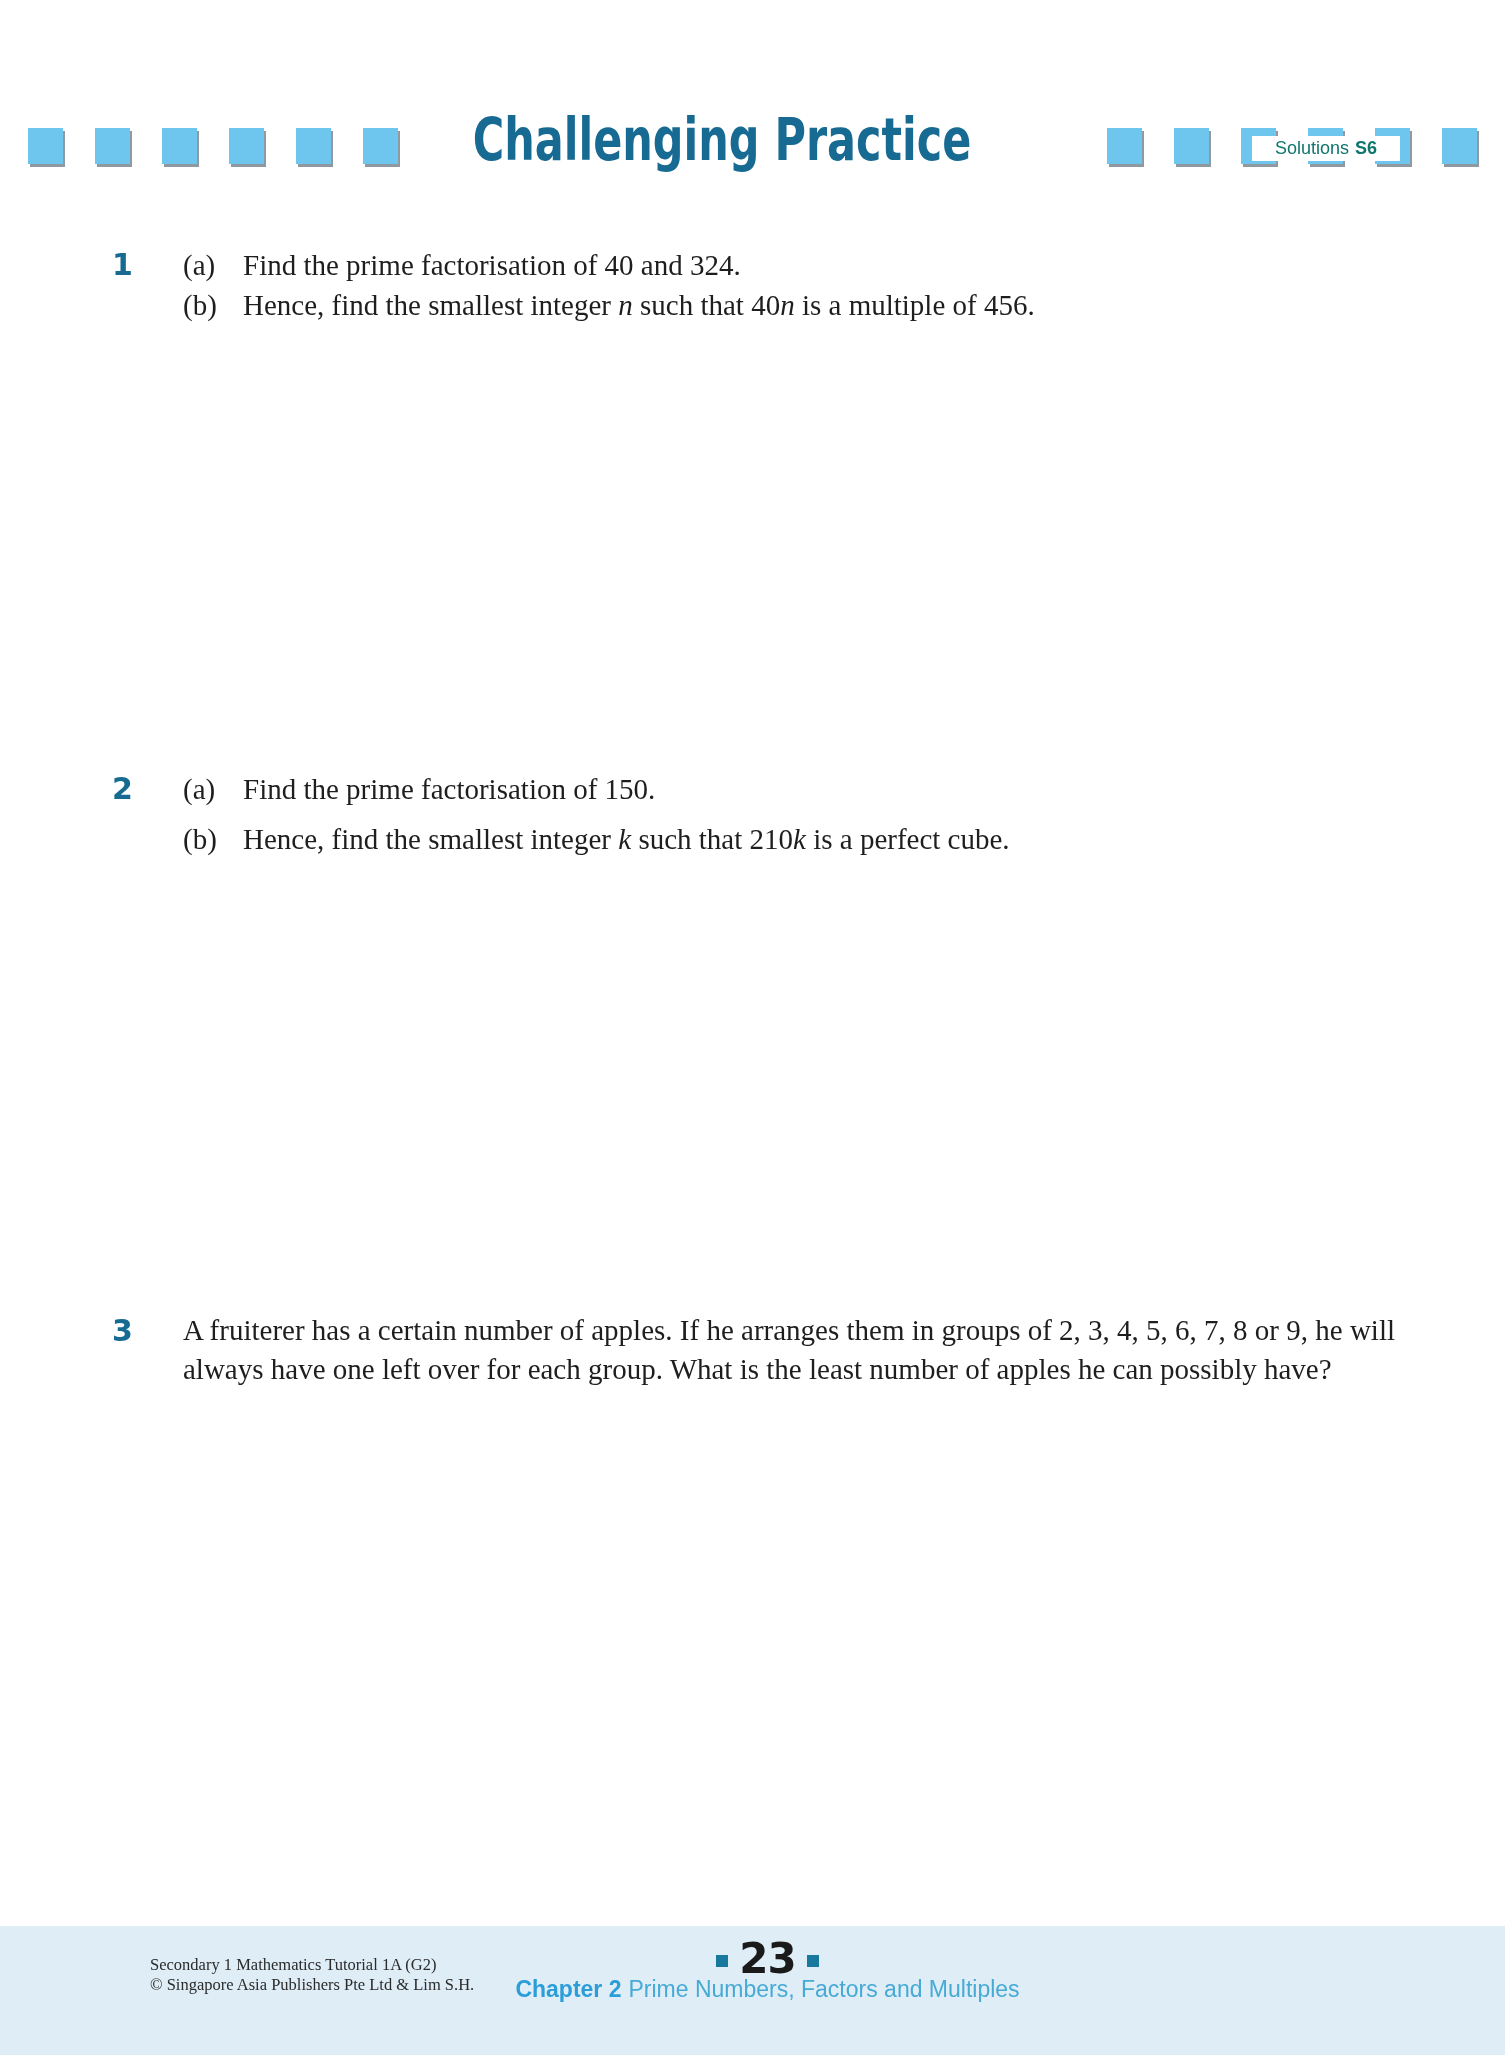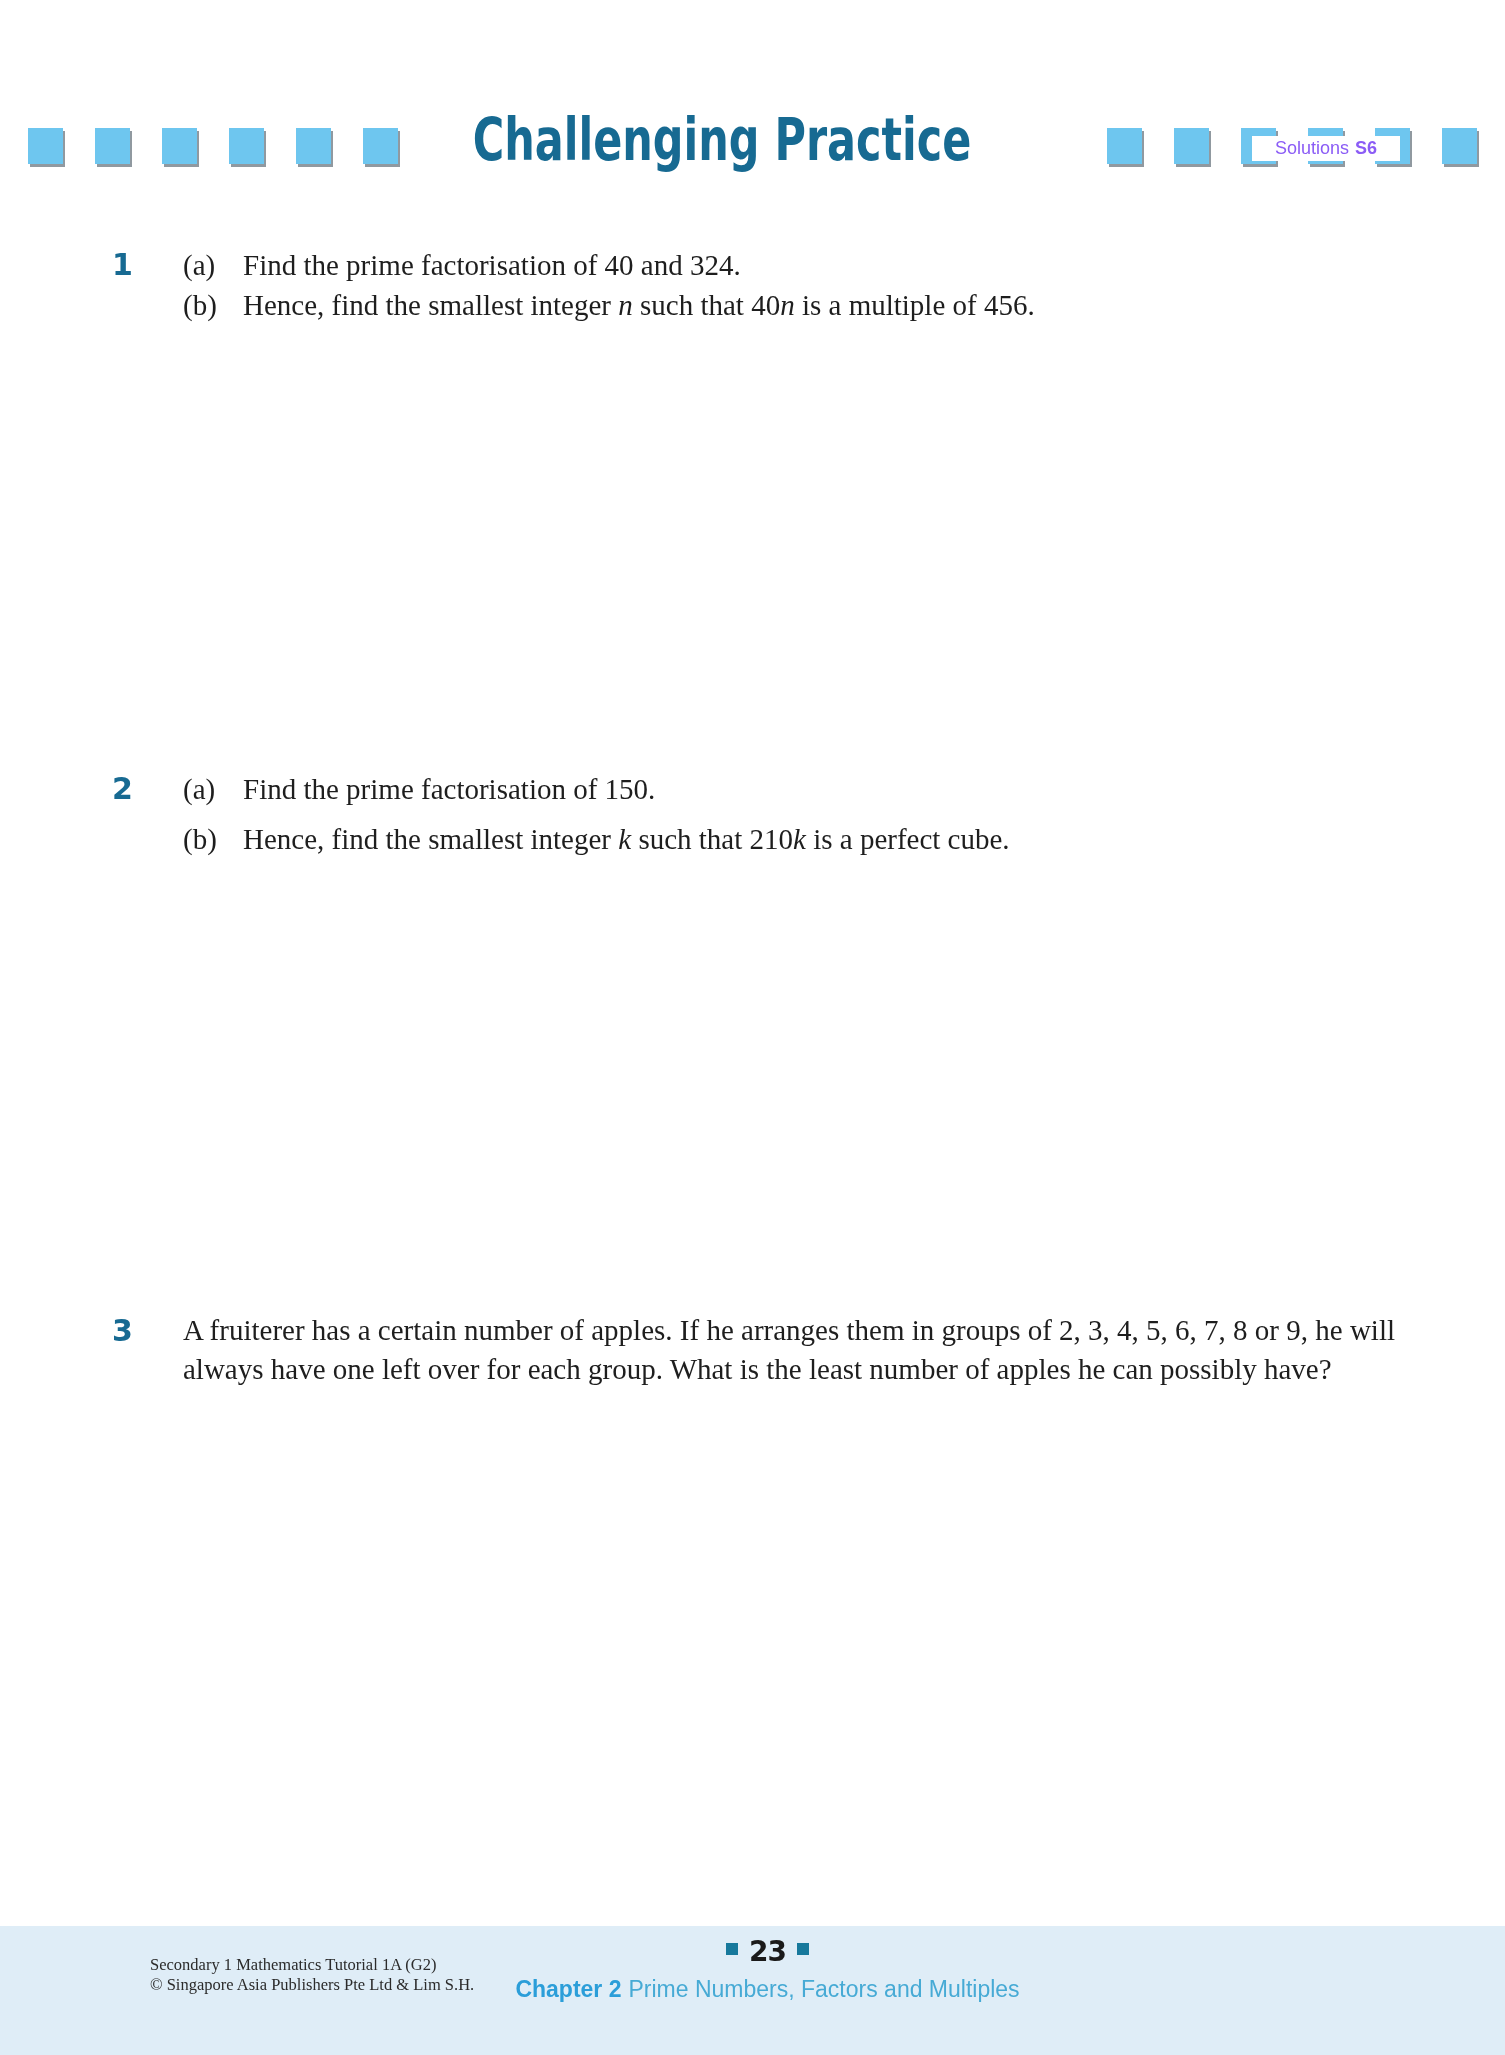--- a/index.html
+++ b/index.html
@@ -39,21 +39,21 @@
 
   .solutions {
     position: absolute;
     left: 1252px; top: 136px;
     width: 148px; height: 25px;
     background: #ffffff;
     display: flex; align-items: center; justify-content: center;
     gap: 6px;
     font-family: "Liberation Sans", sans-serif;
     font-size: 18px;
-    color: #8b5cf6;
+    color: #0f766e;
     white-space: nowrap;
   }
   .solutions .code { font-weight: bold; }
 
   
   .question { position: absolute; left: 0; width: 1505px; }
   .q1 { top: 245px; }
   .q2 { top: 769px; }
   .q3 { top: 1311px; }
 
@@ -109,21 +109,21 @@
     display: inline-block;
     width: 12px; height: 12px;
     background: #17799C;
     vertical-align: 6px;
   }
   .pn {
     display: inline-block;
     margin: 0 11px;
     font-family: "DejaVu Sans", sans-serif;
     font-weight: bold;
-    font-size: 28px;
+    font-size: 42px;
     line-height: 1;
     letter-spacing: -1px;
     color: #1a1a1a;
   }
   .chapter-row {
     position: absolute; left: 30px; right: 0; top: 50px;
     text-align: center;
     font-family: "Liberation Sans", sans-serif;
     font-size: 23px;
     white-space: nowrap;

